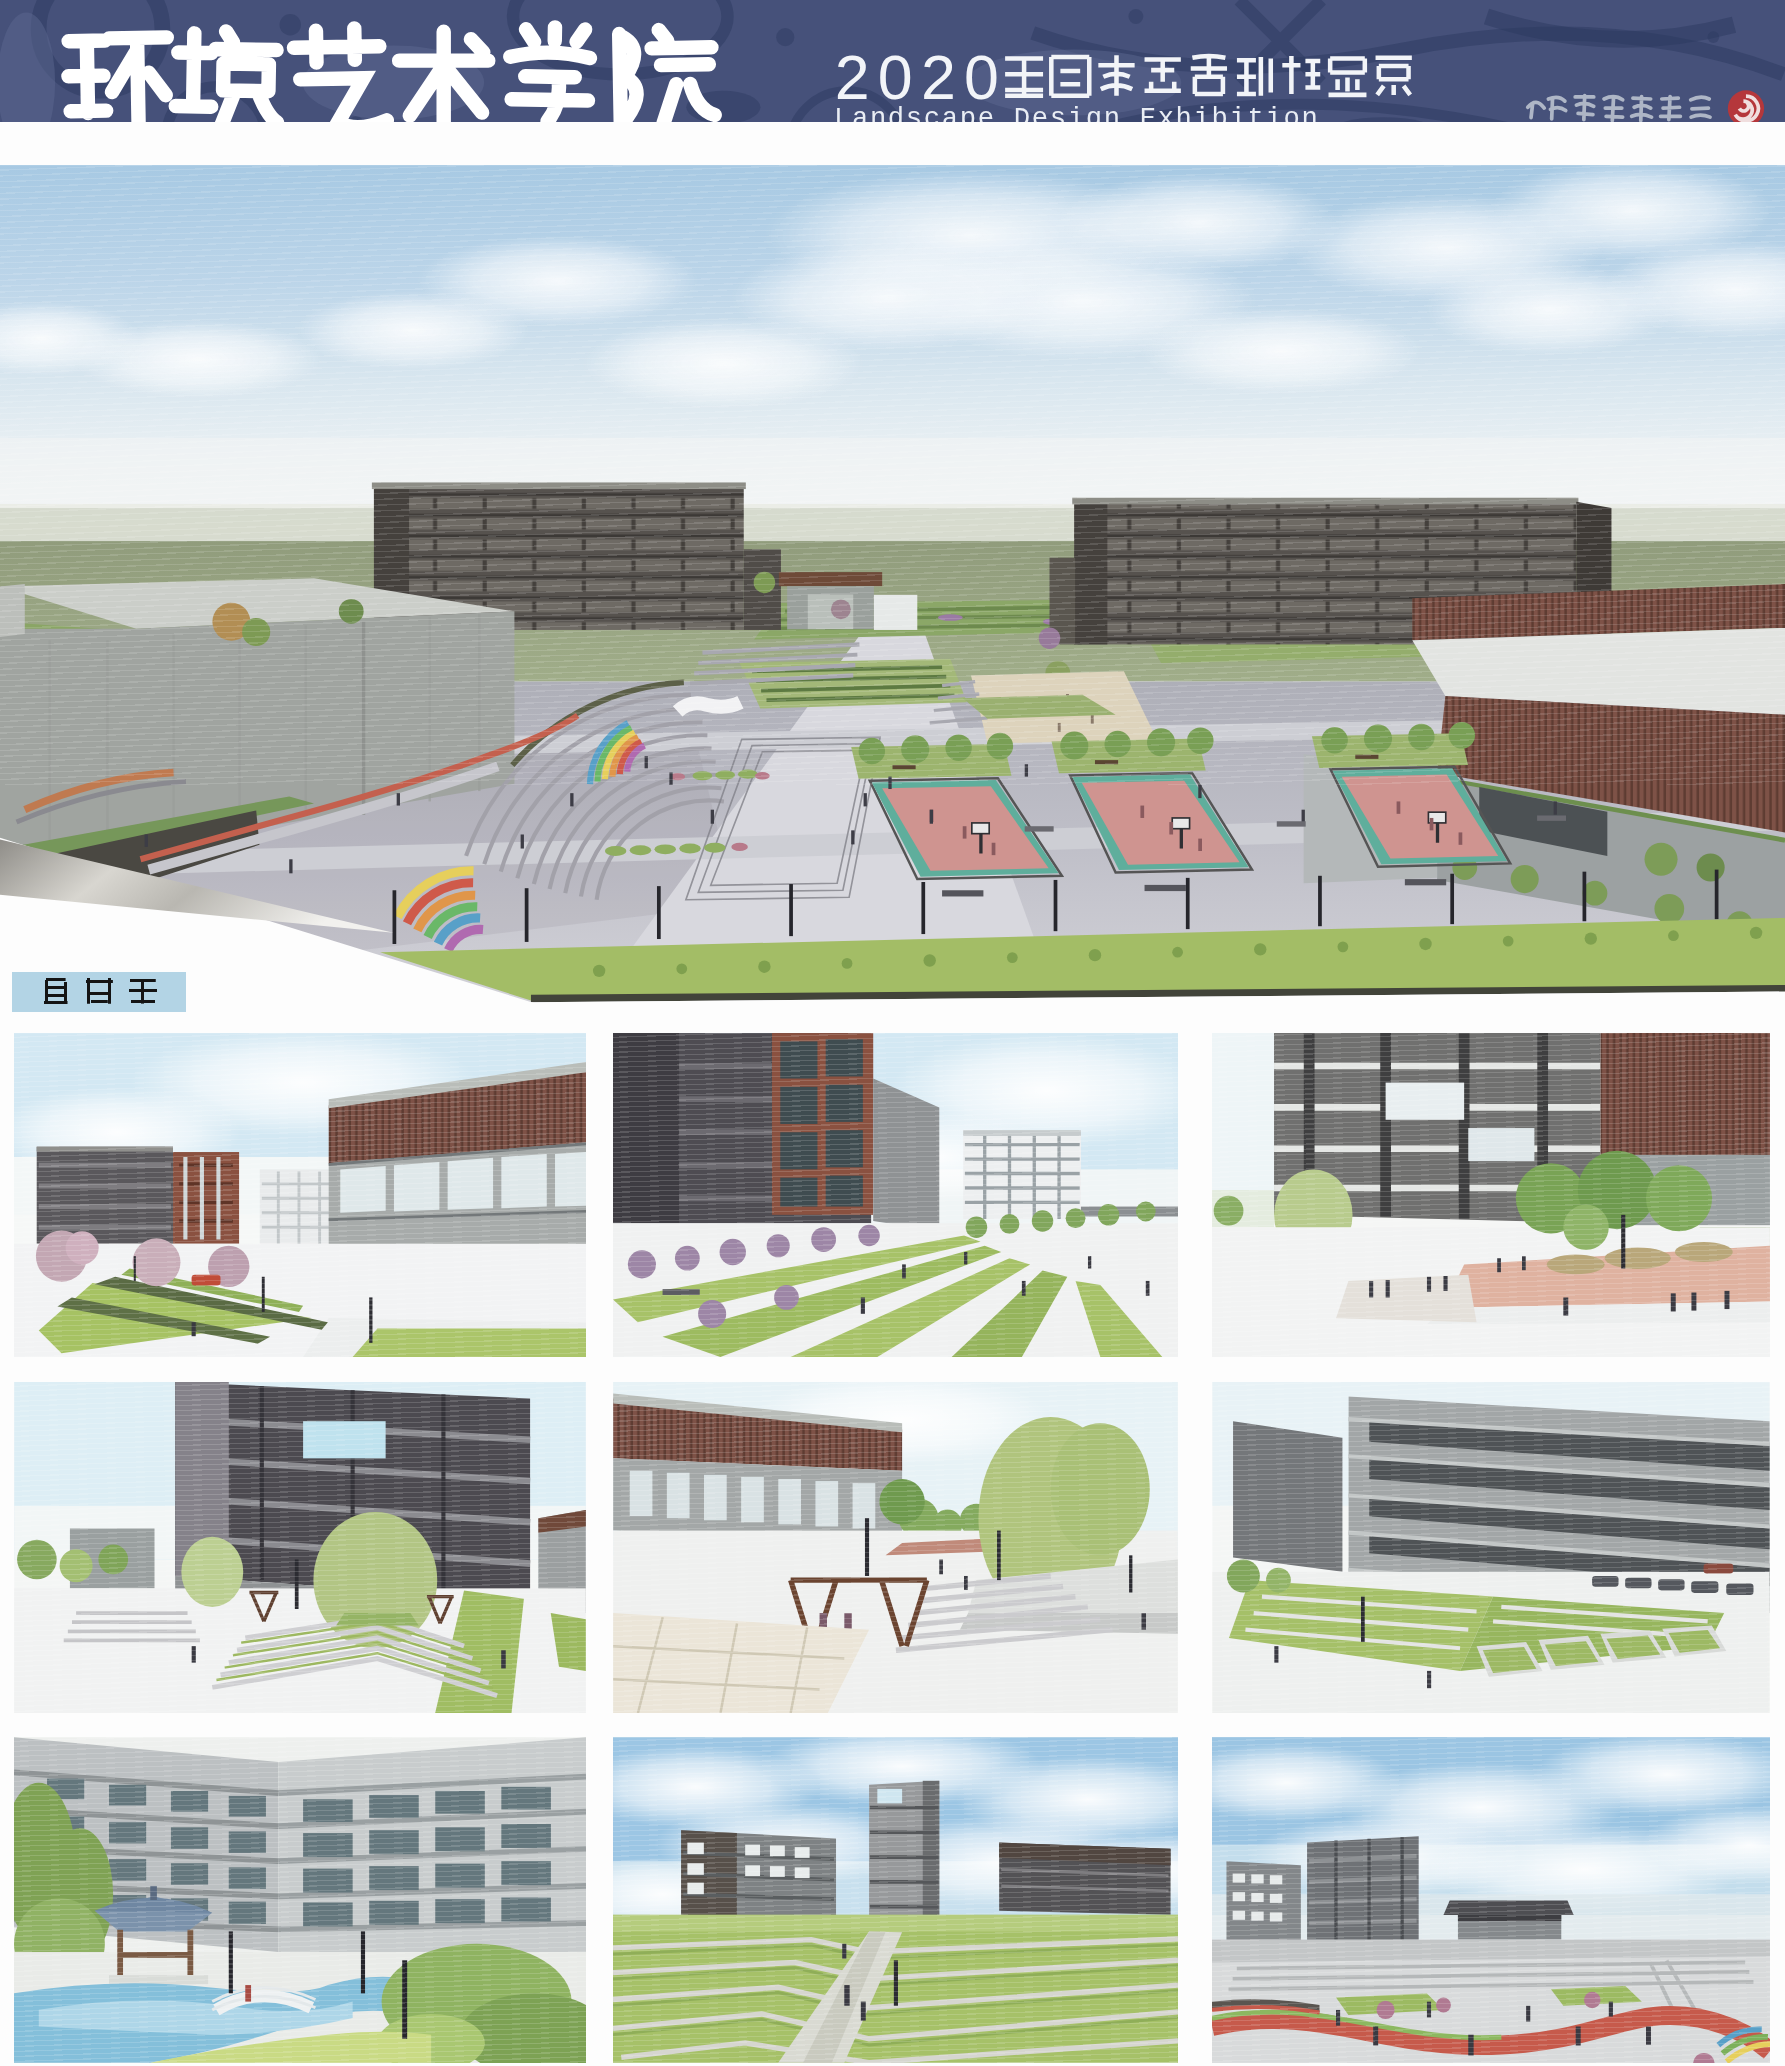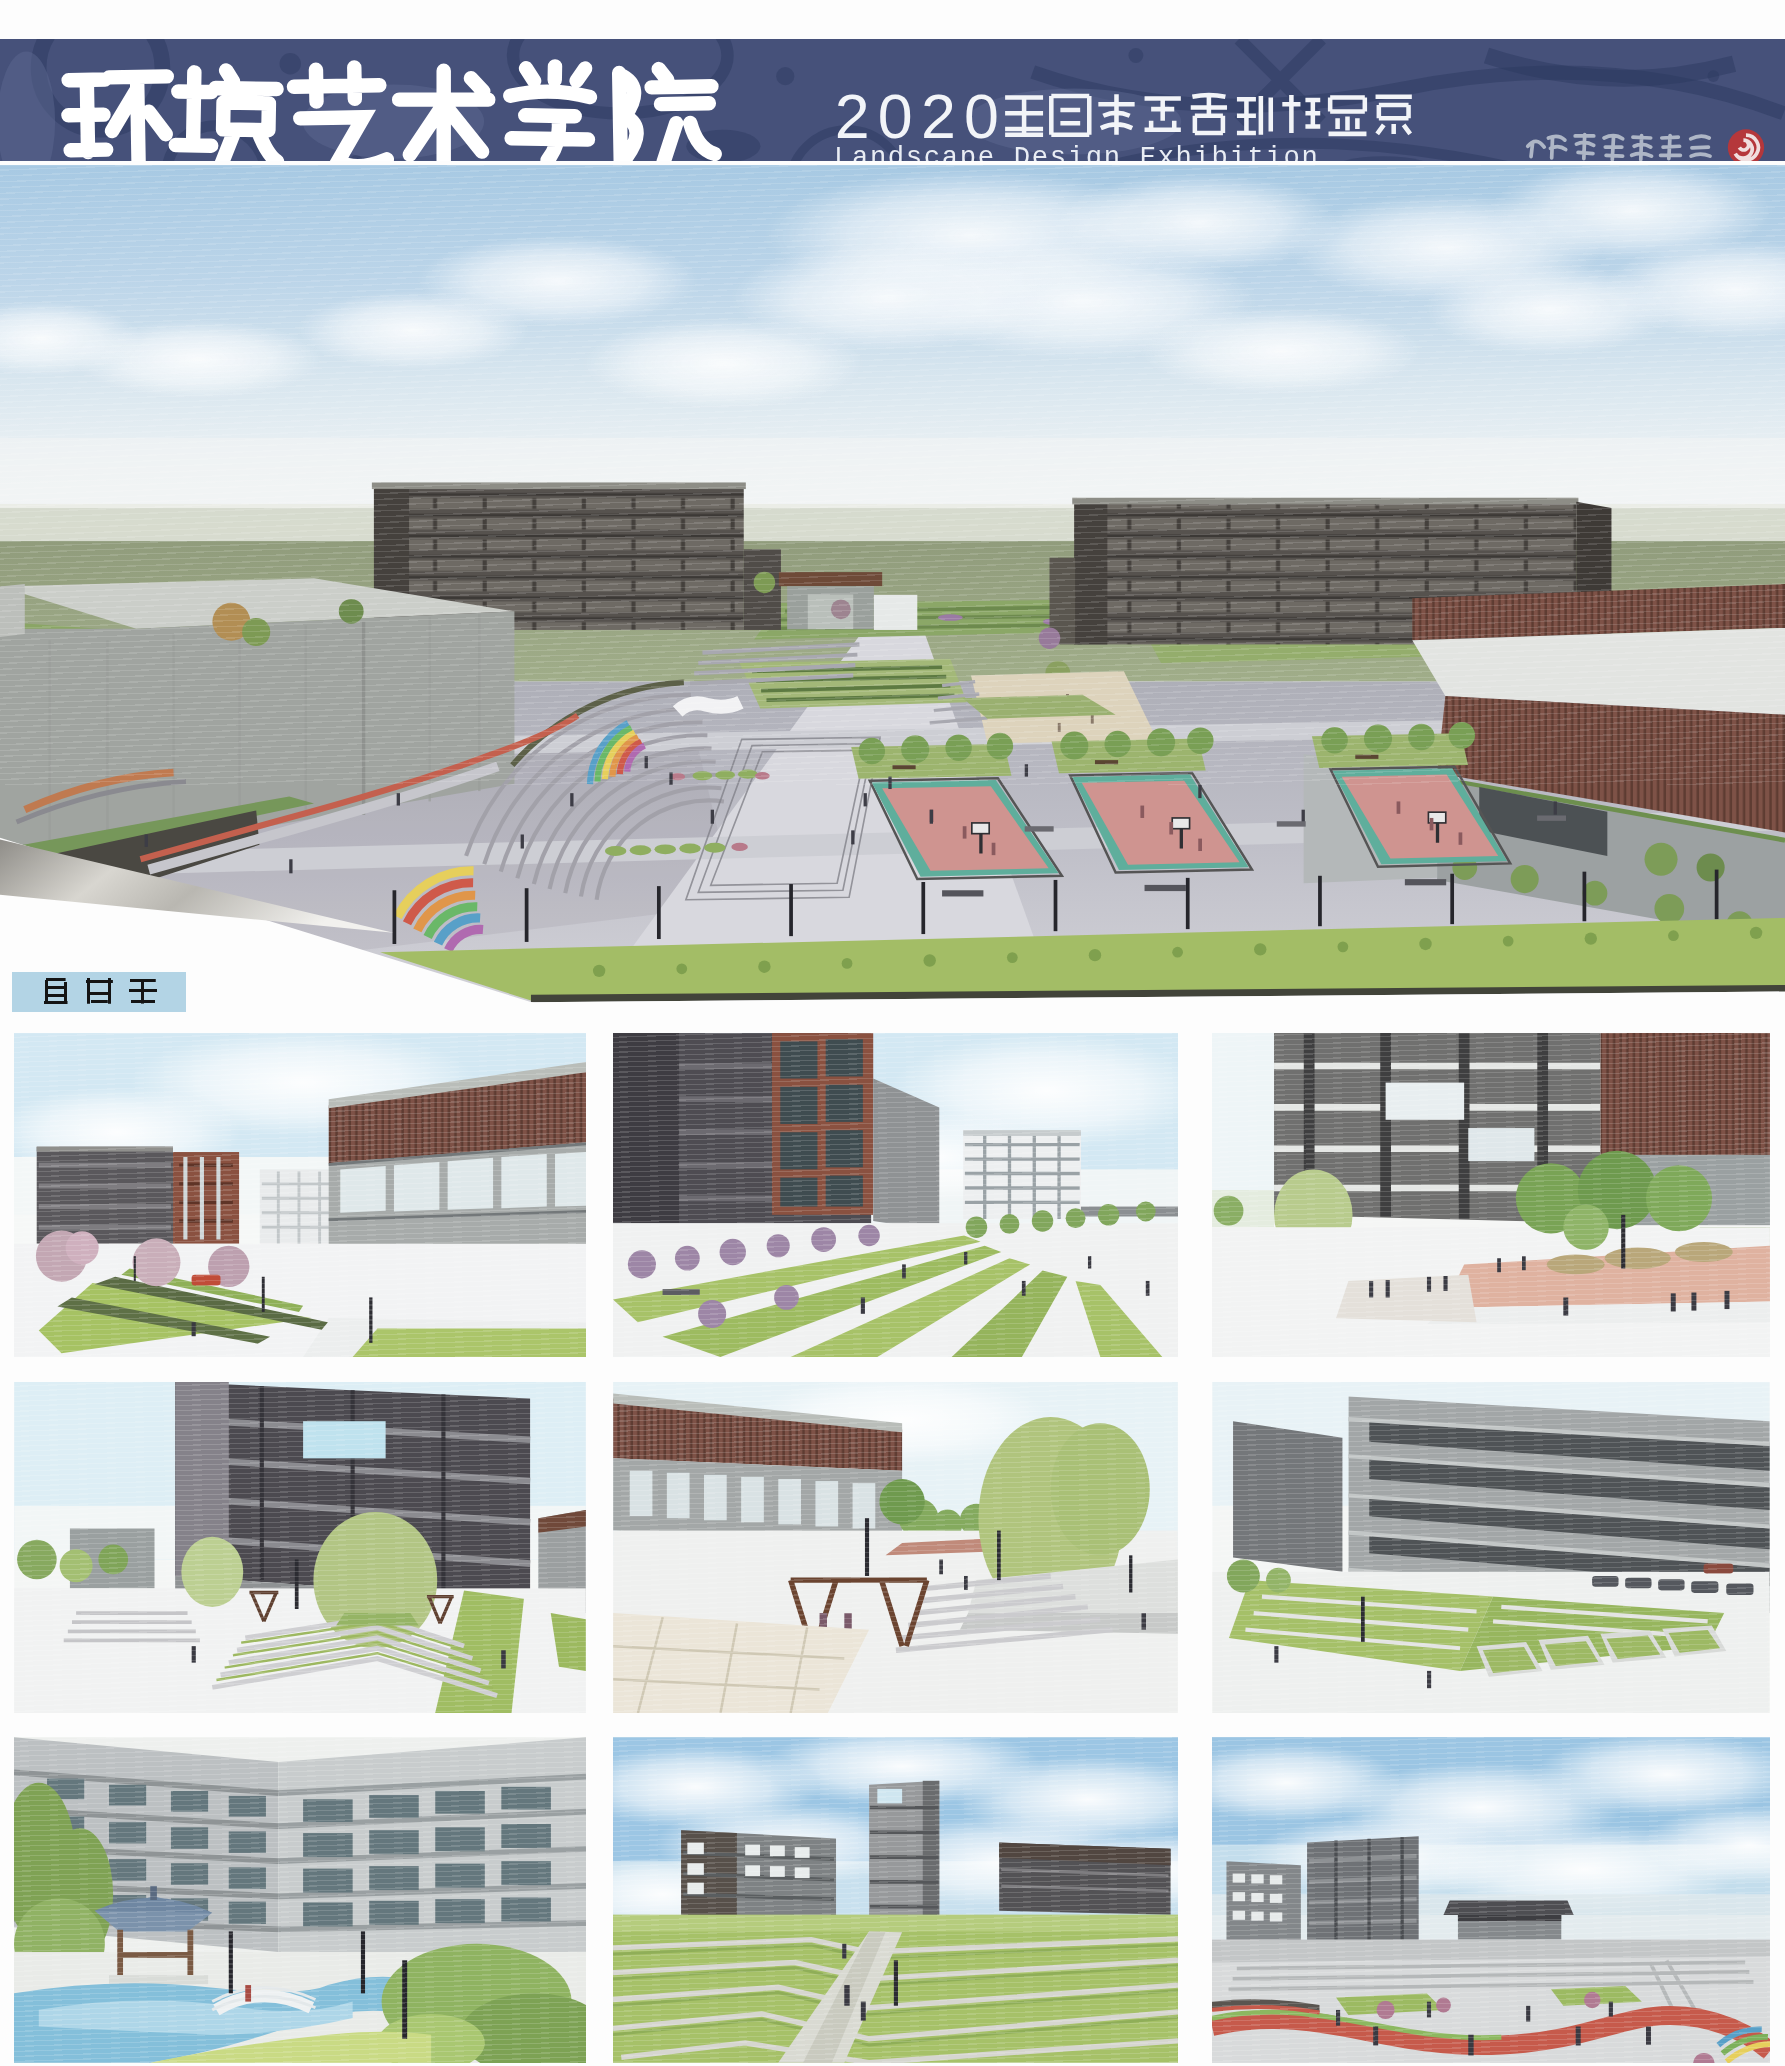--- a/index.html
+++ b/index.html
@@ -25,21 +25,21 @@
  linear-gradient(currentColor,currentColor) 55% 70%/66% 11% no-repeat,
  linear-gradient(currentColor,currentColor) 88% 60%/11% 70% no-repeat,
  linear-gradient(currentColor,currentColor) 52% 96%/84% 11% no-repeat;}
 .tile{overflow:hidden;}
 .tile:after{content:"";position:absolute;left:0;top:0;right:0;bottom:0;
  background:repeating-linear-gradient(178deg,rgba(255,255,255,0) 0 3.7px,rgba(255,255,255,0.15) 3.7px 5px);}
 </style></head>
 <body>
 <div class="page">
 
-<div class="abs" id="header" style="left:0;top:0;width:1785px;height:122px;background:#46517a;overflow:hidden;margin-top:39px;">
+<div class="abs" id="header" style="left:0;top:0;width:1785px;height:122px;background:#46517a;overflow:hidden;">
 
 <svg class="abs" style="left:0;top:0" width="1785" height="165" viewBox="0 0 4320 400">
  <g fill="none" stroke="#2c3a60" stroke-opacity="0.5">
   <circle cx="240" cy="70" r="150" stroke-width="38"></circle>
   <circle cx="520" cy="330" r="120" stroke-width="26"></circle>
   <ellipse cx="1500" cy="40" rx="260" ry="140" stroke-width="30"></ellipse>
   <circle cx="2050" cy="360" r="140" stroke-width="22"></circle>
   <path d="M2500 80 Q2900 220 3400 120 T4320 180" stroke-width="34"></path>
   <path d="M2600 330 Q3100 180 3700 320 T4320 300" stroke-width="26"></path>
   <path d="M3000 0 L3200 200 M3200 0 L3000 200" stroke-width="30"></path>

